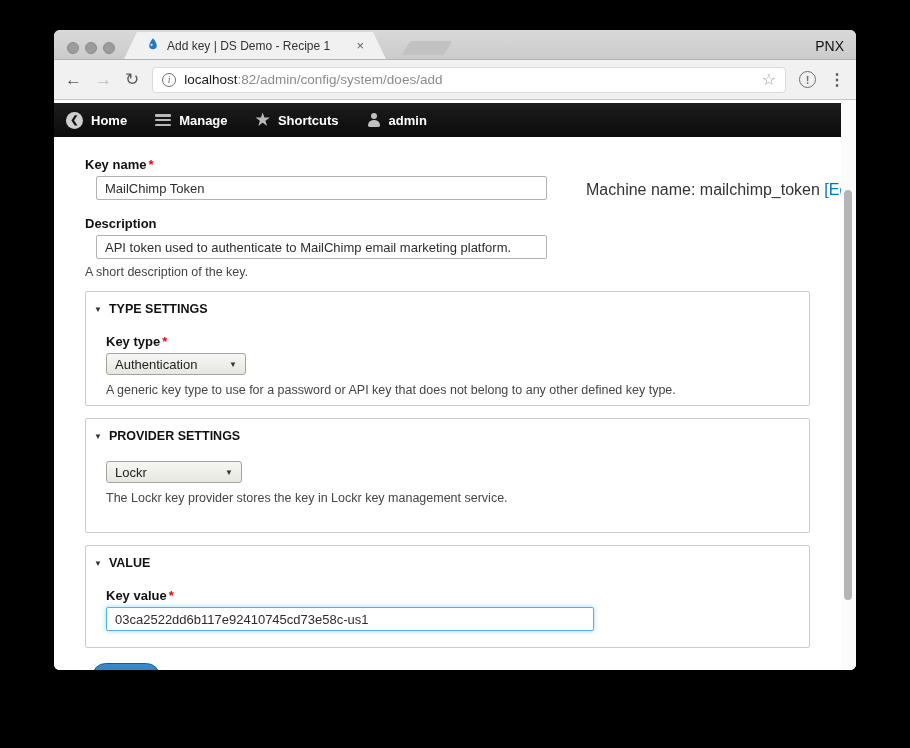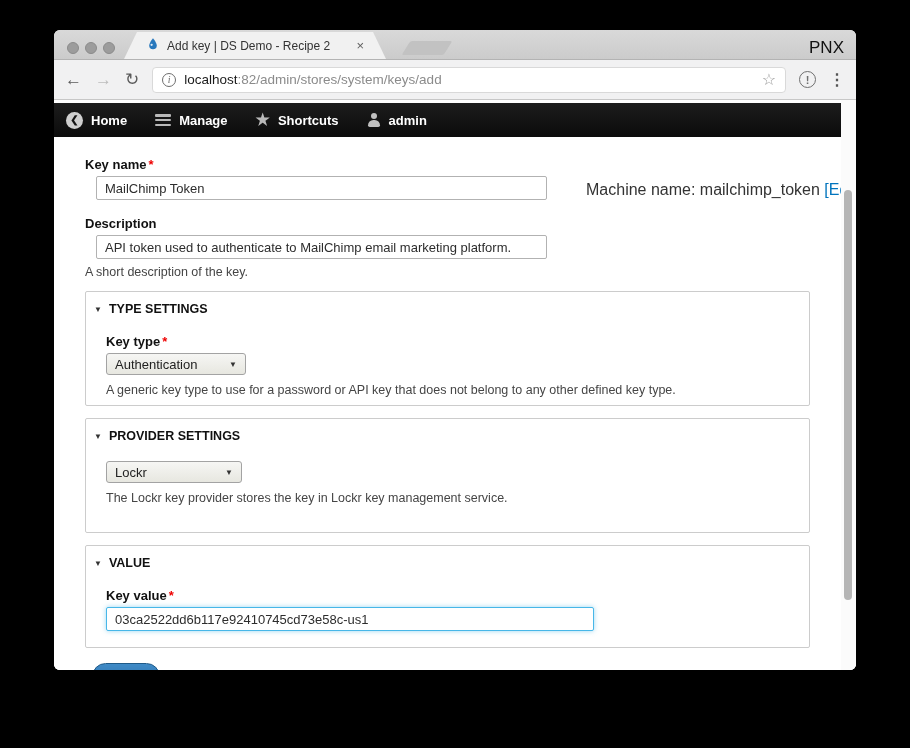--- a/index.html
+++ b/index.html
@@ -16,21 +16,21 @@
   .traffic-lights { position:absolute; left:13px; top:12px; display:flex; gap:6px; }
   .traffic-lights span { width:12px; height:12px; border-radius:50%; background:#9c9c9c;
                          border:1px solid #8b8b8b; }
   .tab { position:absolute; left:70px; bottom:0; width:262px; height:27px; background:#f1f1f1;
          clip-path:polygon(13px 0, calc(100% - 13px) 0, 100% 100%, 0 100%);
          display:flex; align-items:center; gap:7px; padding:0 22px; font-size:12px; color:#333; }
   .tab-title { white-space:nowrap; overflow:hidden; }
   .tab-close { margin-left:auto; color:#5f5f5f; font-size:13px; line-height:1; }
   .new-tab { position:absolute; left:352px; top:11px; width:42px; height:14px; background:#c2c2c2;
              transform:skewX(-32deg); border-radius:2px; }
-  .pnx { position:absolute; right:12px; top:8px; font-size:17px; color:#121212; }
+  .pnx { position:absolute; right:12px; top:8px; font-size:14px; color:#121212; }
 
   
   .url-bar { height:40px; background:#f1f1f2; border-bottom:1px solid #c7c7c7;
              display:flex; align-items:center; padding:0 11px; gap:13px; }
   .nav-glyph { font-size:17px; line-height:1; color:#5a5a5a; }
   .nav-glyph.disabled { color:#bcbcbc; }
   .omnibox { flex:1; height:26px; background:#fff; border:1px solid #d9d9d9; border-radius:4px;
              display:flex; align-items:center; padding:0 9px; gap:8px; font-size:13.5px; }
   .info-badge { width:14px; height:14px; border:1px solid #6d6d6d; border-radius:50%; flex:0 0 auto;
                 display:flex; align-items:center; justify-content:center; font-size:10px;
@@ -117,34 +117,34 @@
         <span></span>
         <span></span>
       </div>
       <div class="tab">
         <span class="favicon">
           <svg width="14" height="14" viewBox="0 0 24 24">
               <path d="M12 2C12 2 5.5 9.5 5.5 14.5a6.5 6.5 0 0 0 13 0C18.5 9.5 12 2 12 2z" fill="#2878bd"></path>
               <circle cx="9.6" cy="13.4" r="2" fill="#ffffff" opacity="0.85"></circle>
             </svg>
         </span>
-        <span class="tab-title">Add key | DS Demo - Recipe 2</span>
+        <span class="tab-title">Add key | DS Demo - Recipe 1</span>
         <span class="tab-close">×</span>
       </div>
       <div class="new-tab"></div>
       <div class="pnx">PNX</div>
     </div>
 
     <div class="url-bar">
       <span class="nav-glyph">←</span>
       <span class="nav-glyph disabled">→</span>
       <span class="nav-glyph">↻</span>
       <div class="omnibox">
         <span class="info-badge">i</span>
-        <span style="white-space:nowrap"><span class="url-host">localhost</span><span class="url-path">:82/admin/stores/system/keys/add</span></span>
+        <span style="white-space:nowrap"><span class="url-host">localhost</span><span class="url-path">:82/admin/config/system/does/add</span></span>
         <span class="omni-star">☆</span>
       </div>
       <span class="alert-badge">!</span>
       <span class="dots">⋮</span>
     </div>
 
     <div class="main">
       <div class="viewport">
 
         <div class="admin-toolbar">

